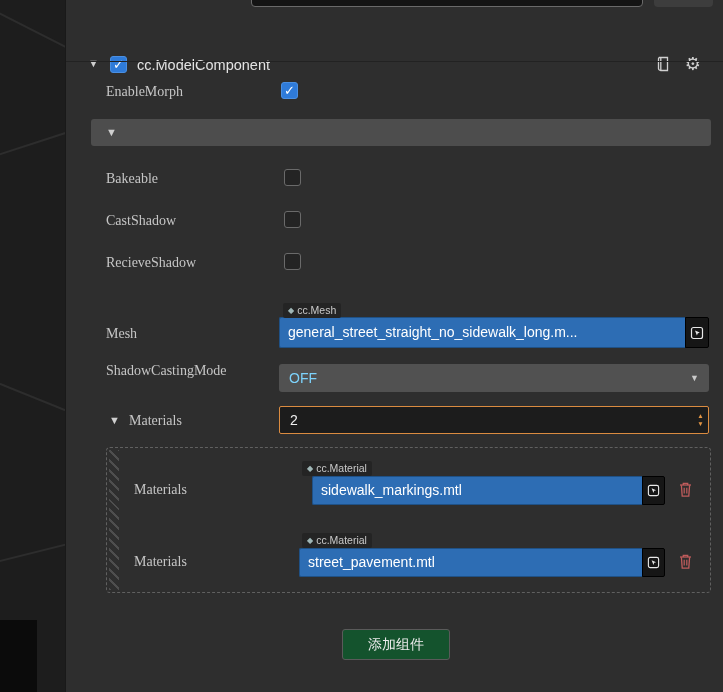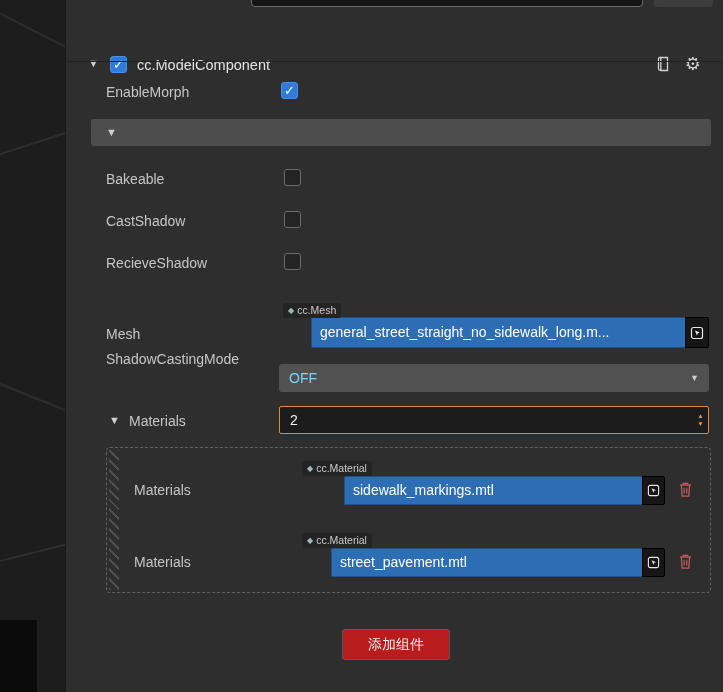--- a/index.html
+++ b/index.html
@@ -26,46 +26,46 @@
   .hdr-caret{position:absolute;left:22px;top:33px;}
   .cb{width:17px;height:17px;border-radius:3px;box-sizing:border-box;display:flex;align-items:center;justify-content:center;}
   .cb.on{background:#2f7bd9;border:1px solid #4a8fe2;}
   .cb.on .chk{color:#fff;font-size:13px;line-height:13px;font-weight:bold;}
   .cb.off{background:#242424;border:1.5px solid #6a6a6a;}
   .hdr-cb{position:absolute;left:44px;top:31px;}
   .comp-title{position:absolute;left:71px;top:31px;font-size:14.5px;color:#e3e3e3;line-height:18px;}
   .hdr-icons{position:absolute;right:22px;top:30px;display:flex;gap:14px;align-items:center;}
   .gear{font-size:18px;line-height:18px;color:#cfcfcf;}
   .divider{position:absolute;left:0;top:61px;width:100%;height:1px;background:#222;}
-  .lbl{position:absolute;font-size:14px;color:#c6c6c6;line-height:18px;white-space:nowrap;}
+  .lbl{position:absolute;font-size:14px;color:#c6c6c6;line-height:18px;white-space:nowrap;font-family:Liberation Serif, serif;}
   
   .section-bar{position:absolute;left:25px;top:119px;width:620px;height:27px;background:#4d4d4d;border-radius:3px;}
   .section-bar .caret{position:absolute;left:15px;top:8px;}
   .section-bar .sec-lbl{position:absolute;left:35px;top:4px;font-size:14px;color:#dedede;line-height:19px;}
   
   .tag{position:absolute;height:15px;padding:0 5px;background:#242424;border-radius:2px;font-size:10.5px;color:#c9c9c9;line-height:15px;white-space:nowrap;z-index:2;}
   .tag .dia{color:#9fb6b6;font-size:8px;margin-right:3px;vertical-align:1px;}
   .ref-group{position:absolute;display:flex;height:31px;box-sizing:border-box;}
-  .ref-field{flex:1;background:#2d6db4;border:1px solid #1f5186;border-right:none;border-radius:2px 0 0 2px;color:#fff;font-size:14px;line-height:29px;padding:0 8px;white-space:nowrap;overflow:hidden;text-overflow:ellipsis;box-sizing:border-box;margin-left:32px;}
+  .ref-field{flex:1;background:#2d6db4;border:1px solid #1f5186;border-right:none;border-radius:2px 0 0 2px;color:#fff;font-size:14px;line-height:29px;padding:0 8px;white-space:nowrap;overflow:hidden;text-overflow:ellipsis;box-sizing:border-box;}
   .picker-btn{width:24px;background:#161616;border:1px solid #000;border-radius:0 2px 2px 0;display:flex;align-items:center;justify-content:center;box-sizing:border-box;}
   
   .dropdown{position:absolute;left:213px;top:364px;width:430px;height:28px;background:#515151;border-radius:3px;}
   .dropdown .dd-val{position:absolute;left:10px;top:5px;font-size:14px;color:#7dd3fc;line-height:19px;}
   .dropdown .dd-arrow{position:absolute;right:10px;top:9px;font-size:9px;color:#c9c9c9;}
   
   .numfield{position:absolute;left:213px;top:406px;width:430px;height:28px;background:#1c1c1c;border:1px solid #da8b40;border-radius:2px;box-sizing:border-box;}
   .numfield input{position:absolute;left:0;top:0;width:400px;height:100%;background:transparent;border:none;outline:none;color:#f0f0f0;font-size:14px;padding:0 0 0 10px;font-family:inherit;}
   .stepper{position:absolute;right:0;top:0;bottom:0;width:15px;display:flex;flex-direction:column;align-items:center;justify-content:center;gap:2px;}
   .stepper span{font-size:6.5px;line-height:6.5px;color:#e39544;}
   
   .nested{position:absolute;left:40px;top:447px;width:605px;height:146px;border:1px dashed #606060;border-radius:4px;box-sizing:border-box;}
   .hatch{position:absolute;left:2px;top:2px;bottom:2px;width:10px;background:repeating-linear-gradient(45deg,#565656 0 2px,transparent 2px 7px);opacity:.8;}
   .trash-btn{position:absolute;width:16px;height:18px;cursor:pointer;}
   
-  .add-btn{position:absolute;left:276px;top:629px;width:108px;height:31px;background:#b91c1c;border:1px solid #5a5a5a;border-radius:3px;color:#ebebeb;font-size:14px;display:flex;align-items:center;justify-content:center;box-sizing:border-box;}
+  .add-btn{position:absolute;left:276px;top:629px;width:108px;height:31px;background:#14532d;border:1px solid #5a5a5a;border-radius:3px;color:#ebebeb;font-size:14px;display:flex;align-items:center;justify-content:center;box-sizing:border-box;}
 </style>
 </head>
 <body>
 
 <div class="screen">
 
   <div class="scene-strip">
     <div class="wire w1"></div>
     <div class="wire w2"></div>
     <div class="wire w3"></div>
@@ -116,21 +116,21 @@
     <div class="ref-group" style="left:213px;top:317px;width:430px;">
       <div class="ref-field">general_street_straight_no_sidewalk_long.m...</div>
       <div class="picker-btn">
         <svg width="14" height="14" viewBox="0 0 14 14">
           <rect x="1.5" y="1.5" width="11" height="11" rx="2" fill="none" stroke="#e8e8e8" stroke-width="1.2"></rect>
           <path d="M5 4.6l4.8 2-2.1.8-.8 2.2z" fill="#e8e8e8"></path>
         </svg>
       </div>
     </div>
 
-    <span class="lbl" style="left:40px;top:350px;">ShadowCastingMode</span>
+    <span class="lbl" style="left:40px;top:362px;">ShadowCastingMode</span>
     <div class="dropdown">
       <span class="dd-val">OFF</span>
       <span class="dd-arrow">▼</span>
     </div>
 
     <span class="caret" style="position:absolute;left:43px;top:415px;">▼</span>
     <span class="lbl" style="left:63px;top:412px;">Materials</span>
     <div class="numfield">
       <input type="text" value="2" style="">
       <div class="stepper">

